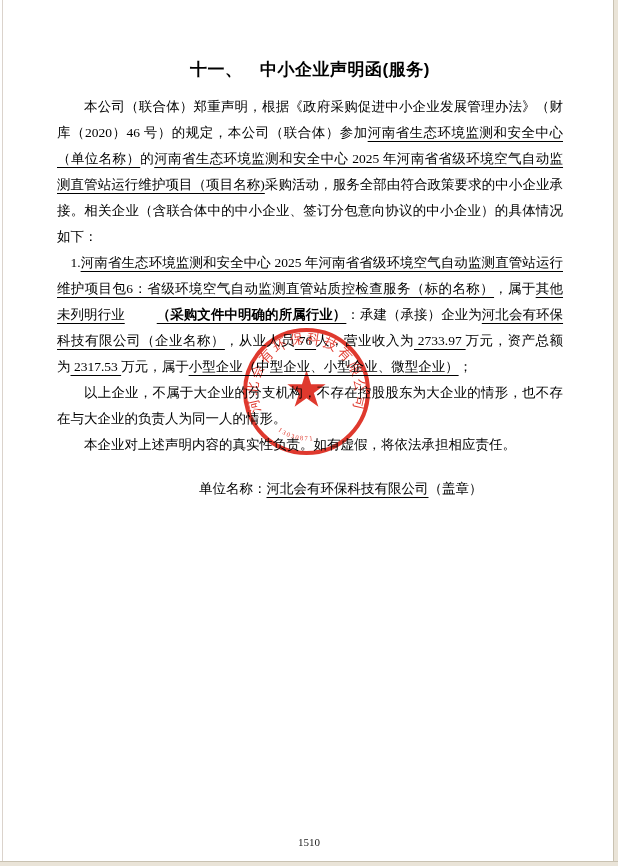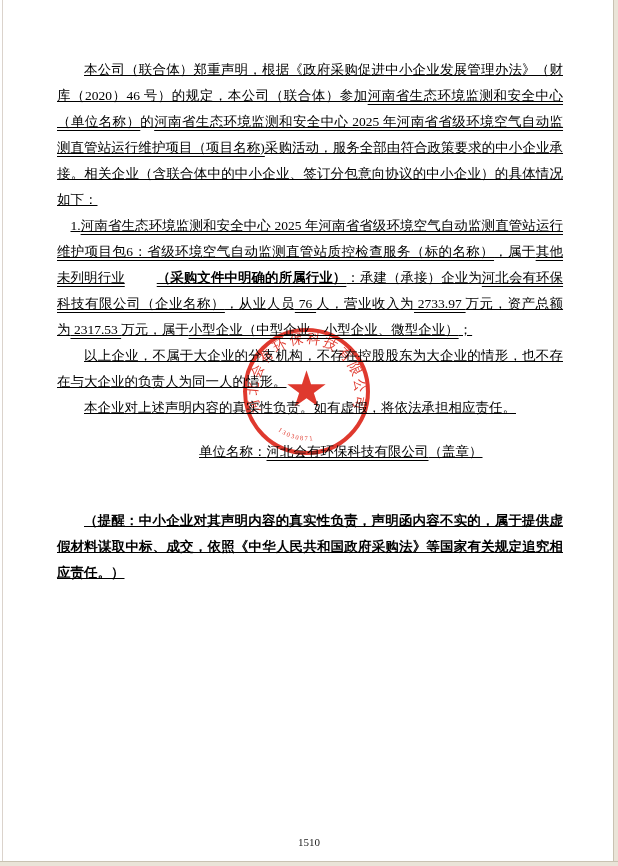--- a/index.html
+++ b/index.html
@@ -15,21 +15,21 @@
 
   .content{
     position:absolute;left:57px;width:506px;top:57px;
     font-size:13.5px;line-height:26px;text-align:justify;
   }
   .title{
     font-size:17px;line-height:25px;font-weight:bold;text-align:center;
     font-family:"Liberation Sans","DejaVu Sans",sans-serif;
     margin:0 0 12px 0;letter-spacing:.5px;
   }
-  p{margin:0;text-indent:2em;text-decoration:underline;}
+  p{margin:0;text-indent:2em;}
   p.item{text-indent:1em;}
   .u{text-decoration:underline;text-underline-offset:4px;text-decoration-thickness:1px;}
   .b{font-weight:bold;font-family:"Liberation Sans","DejaVu Sans",sans-serif;margin-left:32px;}
 
   .signature{margin-top:16px;padding-left:142px;line-height:29px;}
   .signature p{text-indent:0;margin-top:13px;}
 
   .notes{margin-top:42px;}
   .reminder{font-weight:bold;font-family:"Liberation Sans","DejaVu Sans",sans-serif;}
 
@@ -45,32 +45,32 @@
   .stamp text{font-family:"Liberation Serif","DejaVu Serif",serif;}
 </style>
 </head>
 <body>
 
 <span class="edge-left"></span>
 <span class="edge-right"></span>
 <span class="edge-bottom"></span>
 
 <div class="content">
+  <h1 class="title">十一、　中小企业声明函(服务)</h1>
 
   <p><span>本公司（联合体）郑重声明，根据《政府采购促进中小企业发展管理办法》（财库（2020）46 号）的规定，本公司（联合体）参加</span><span class="u">河南省生态环境监测和安全中心（单位名称）</span><span>的</span><span class="u">河南省生态环境监测和安全中心 2025 年河南省省级环境空气自动监测直管站运行维护项目（项目名称)</span><span>采购活动，服务全部由符合政策要求的中小企业承接。相关企业（含联合体中的中小企业、签订分包意向协议的中小企业）的具体情况如下：</span></p>
   <p class="item"><span>1.</span><span class="u">河南省生态环境监测和安全中心 2025 年河南省省级环境空气自动监测直管站运行维护项目包6：省级环境空气自动监测直管站质控检查服务（标的名称）</span><span>，属于</span><span class="u">其他未列明行业</span><span class="u b">（采购文件中明确的所属行业）</span><span>：承建（承接）企业为</span><span class="u">河北会有环保科技有限公司（企业名称）</span><span>，从业人员</span><span class="u">&nbsp;76&nbsp;</span><span>人，营业收入为</span><span class="u">&nbsp;2733.97&nbsp;</span><span>万元，资产总额为</span><span class="u">&nbsp;2317.53&nbsp;</span><span>万元，属于</span><span class="u">小型企业（中型企业、小型企业、微型企业）</span><span>；</span></p>
   <p><span>以上企业，不属于大企业的分支机构，不存在控股股东为大企业的情形，也不存在与大企业的负责人为同一人的情形。</span></p>
   <p><span>本企业对上述声明内容的真实性负责。如有虚假，将依法承担相应责任。</span></p>
 
   <div class="signature">
     <p><span>单位名称：</span><span class="u">河北会有环保科技有限公司</span><span>（盖章）</span></p>
   </div>
 
   <div class="notes">
-    <p class="reminder"><span>（提醒：中小企业对其声明内容的真实性负责，声明函内容不实的，属于提供虚假材料谋取中标、成交，依照《中华人民共和国政府采购法》等国家有关规定追究相应责任。）</span></p>
   </div>
 </div>
 
 <svg class="stamp" viewBox="0 0 130 130" xmlns="http://www.w3.org/2000/svg">
   <defs>
     <path id="arcTop" d="M 19.8,84.6 A 49,49 0 1 1 110.2,84.6" fill="none"></path>
     <path id="arcBottom" d="M 33.5,101.5 A 47,47 0 0 0 96.5,101.5" fill="none"></path>
   </defs>
   <circle cx="65" cy="65" r="61" fill="none" stroke="#dd281c" stroke-width="4"></circle>
   <polygon fill="#dd281c" points="65,44 69.5,57.8 84,57.8 72.3,66.4 76.8,80.2 65,71.6 53.2,80.2 57.7,66.4 46,57.8 60.5,57.8"></polygon>

